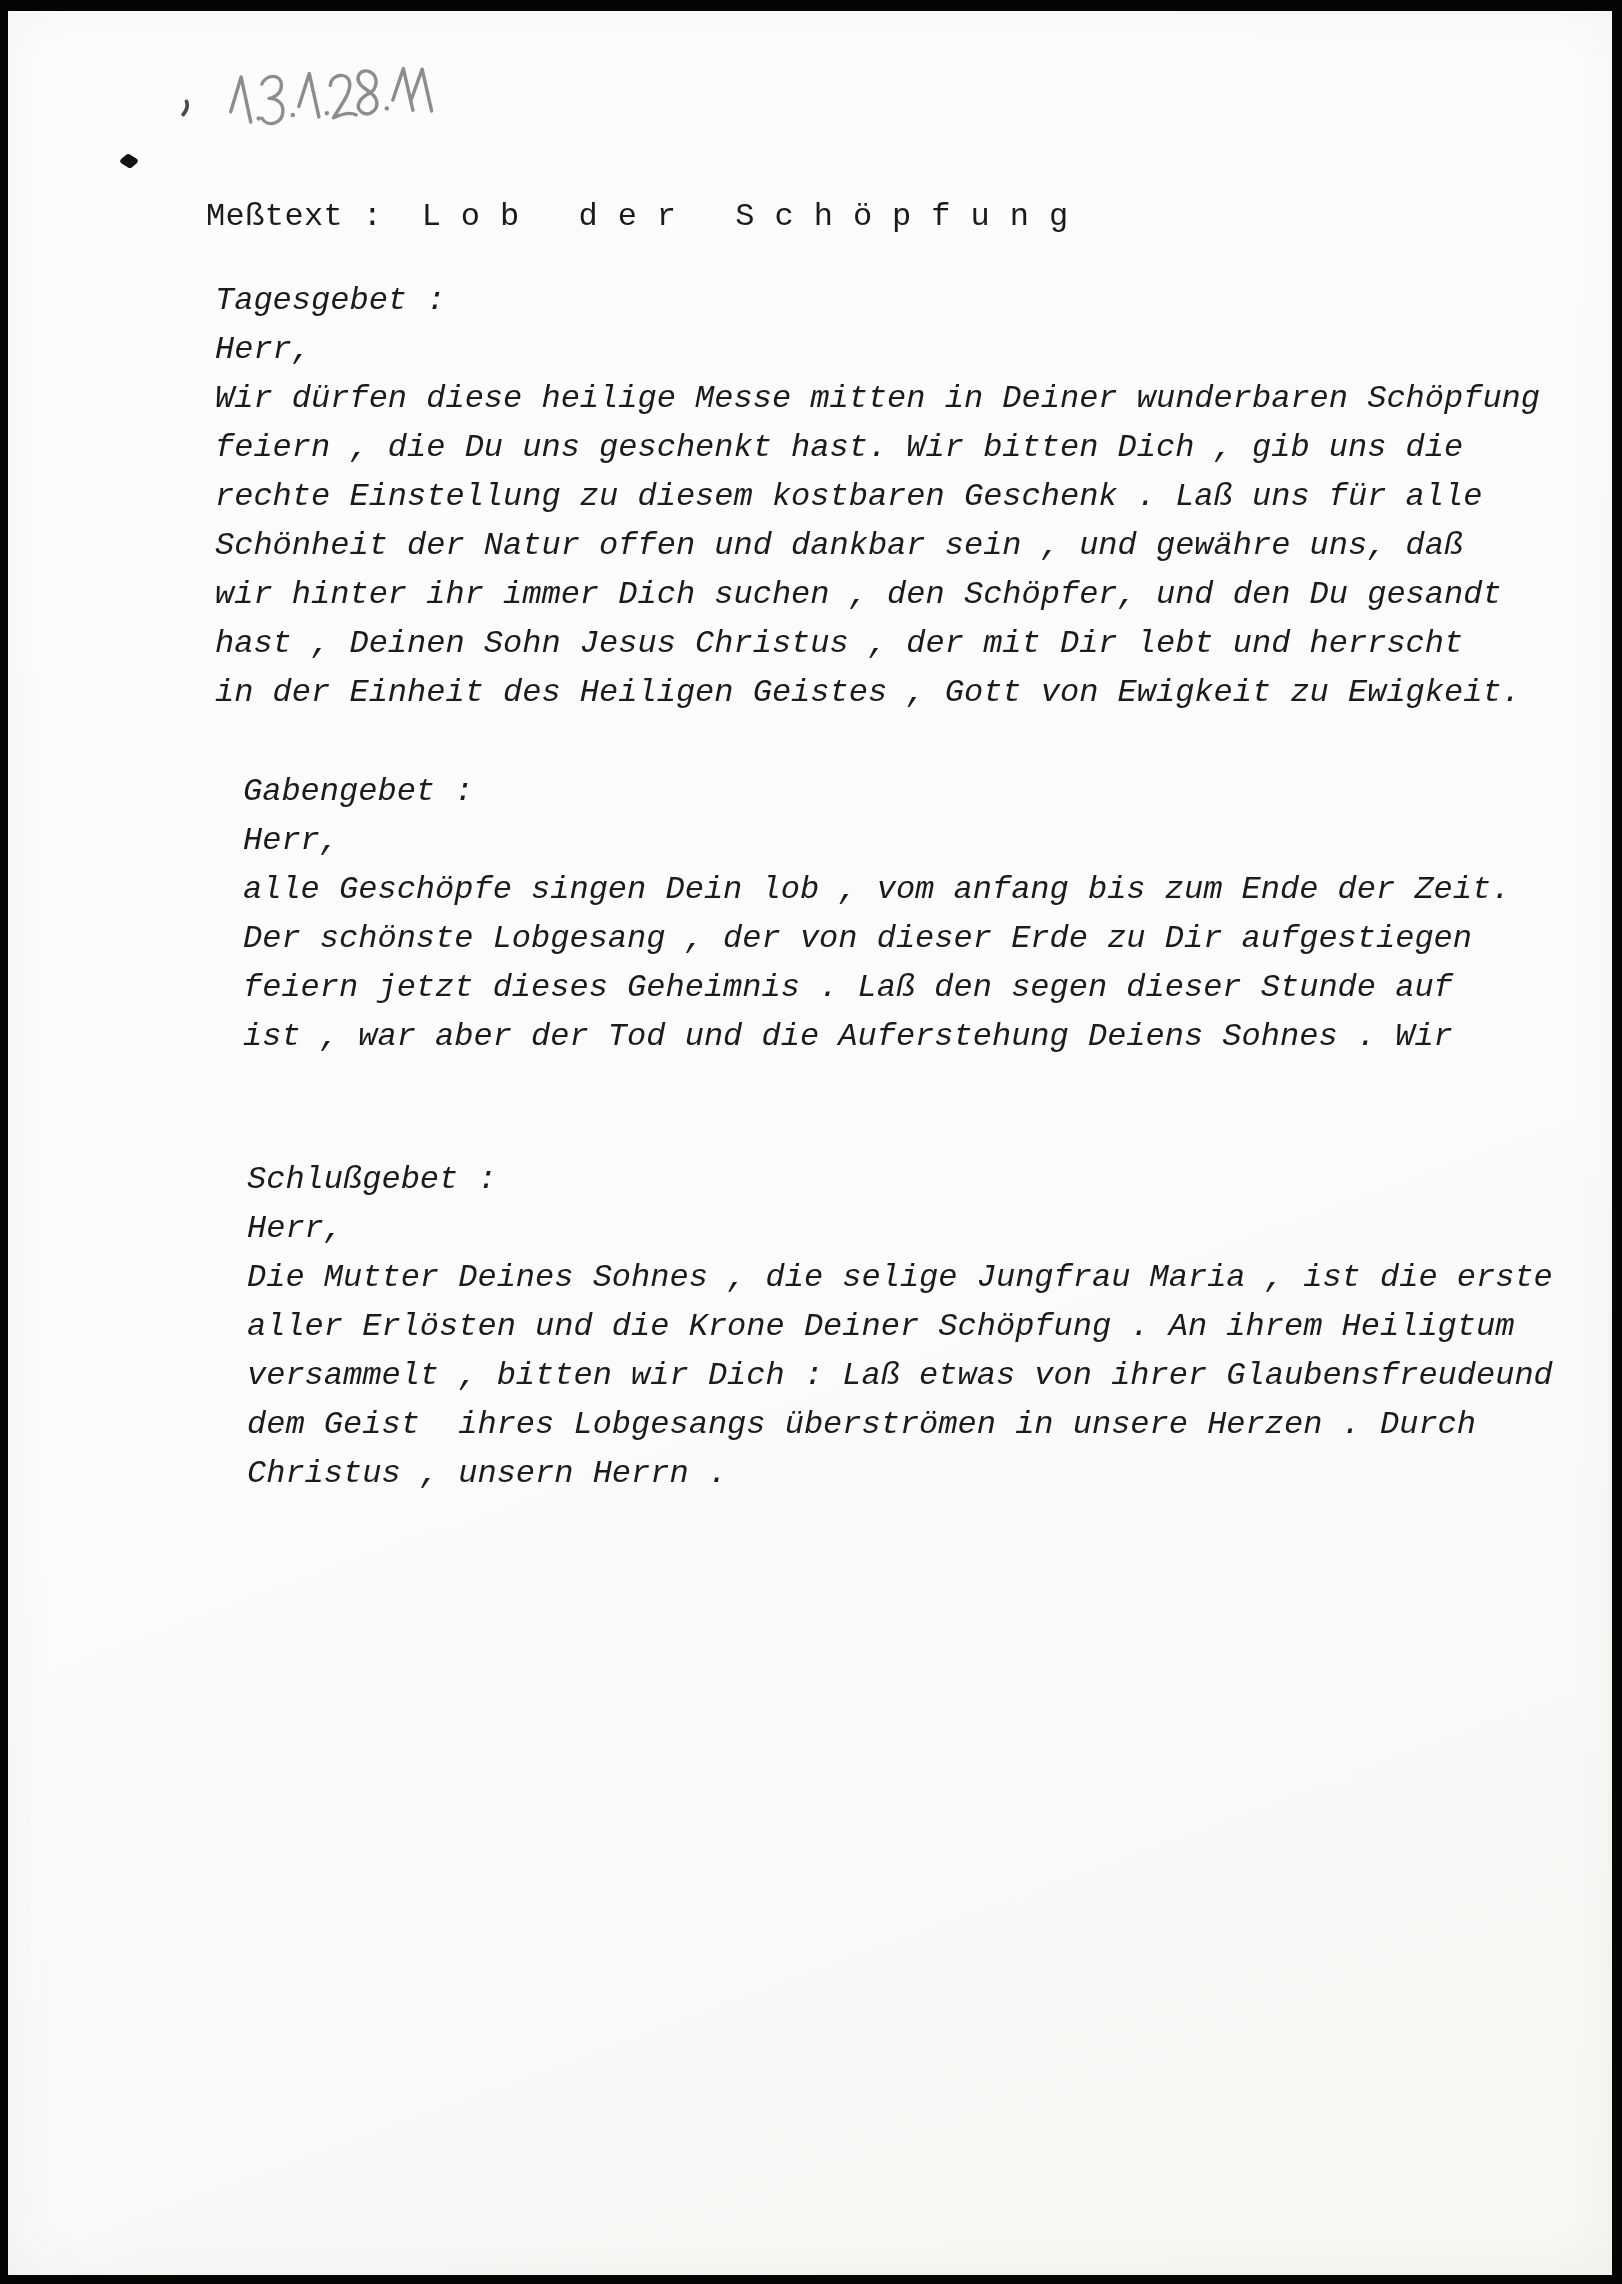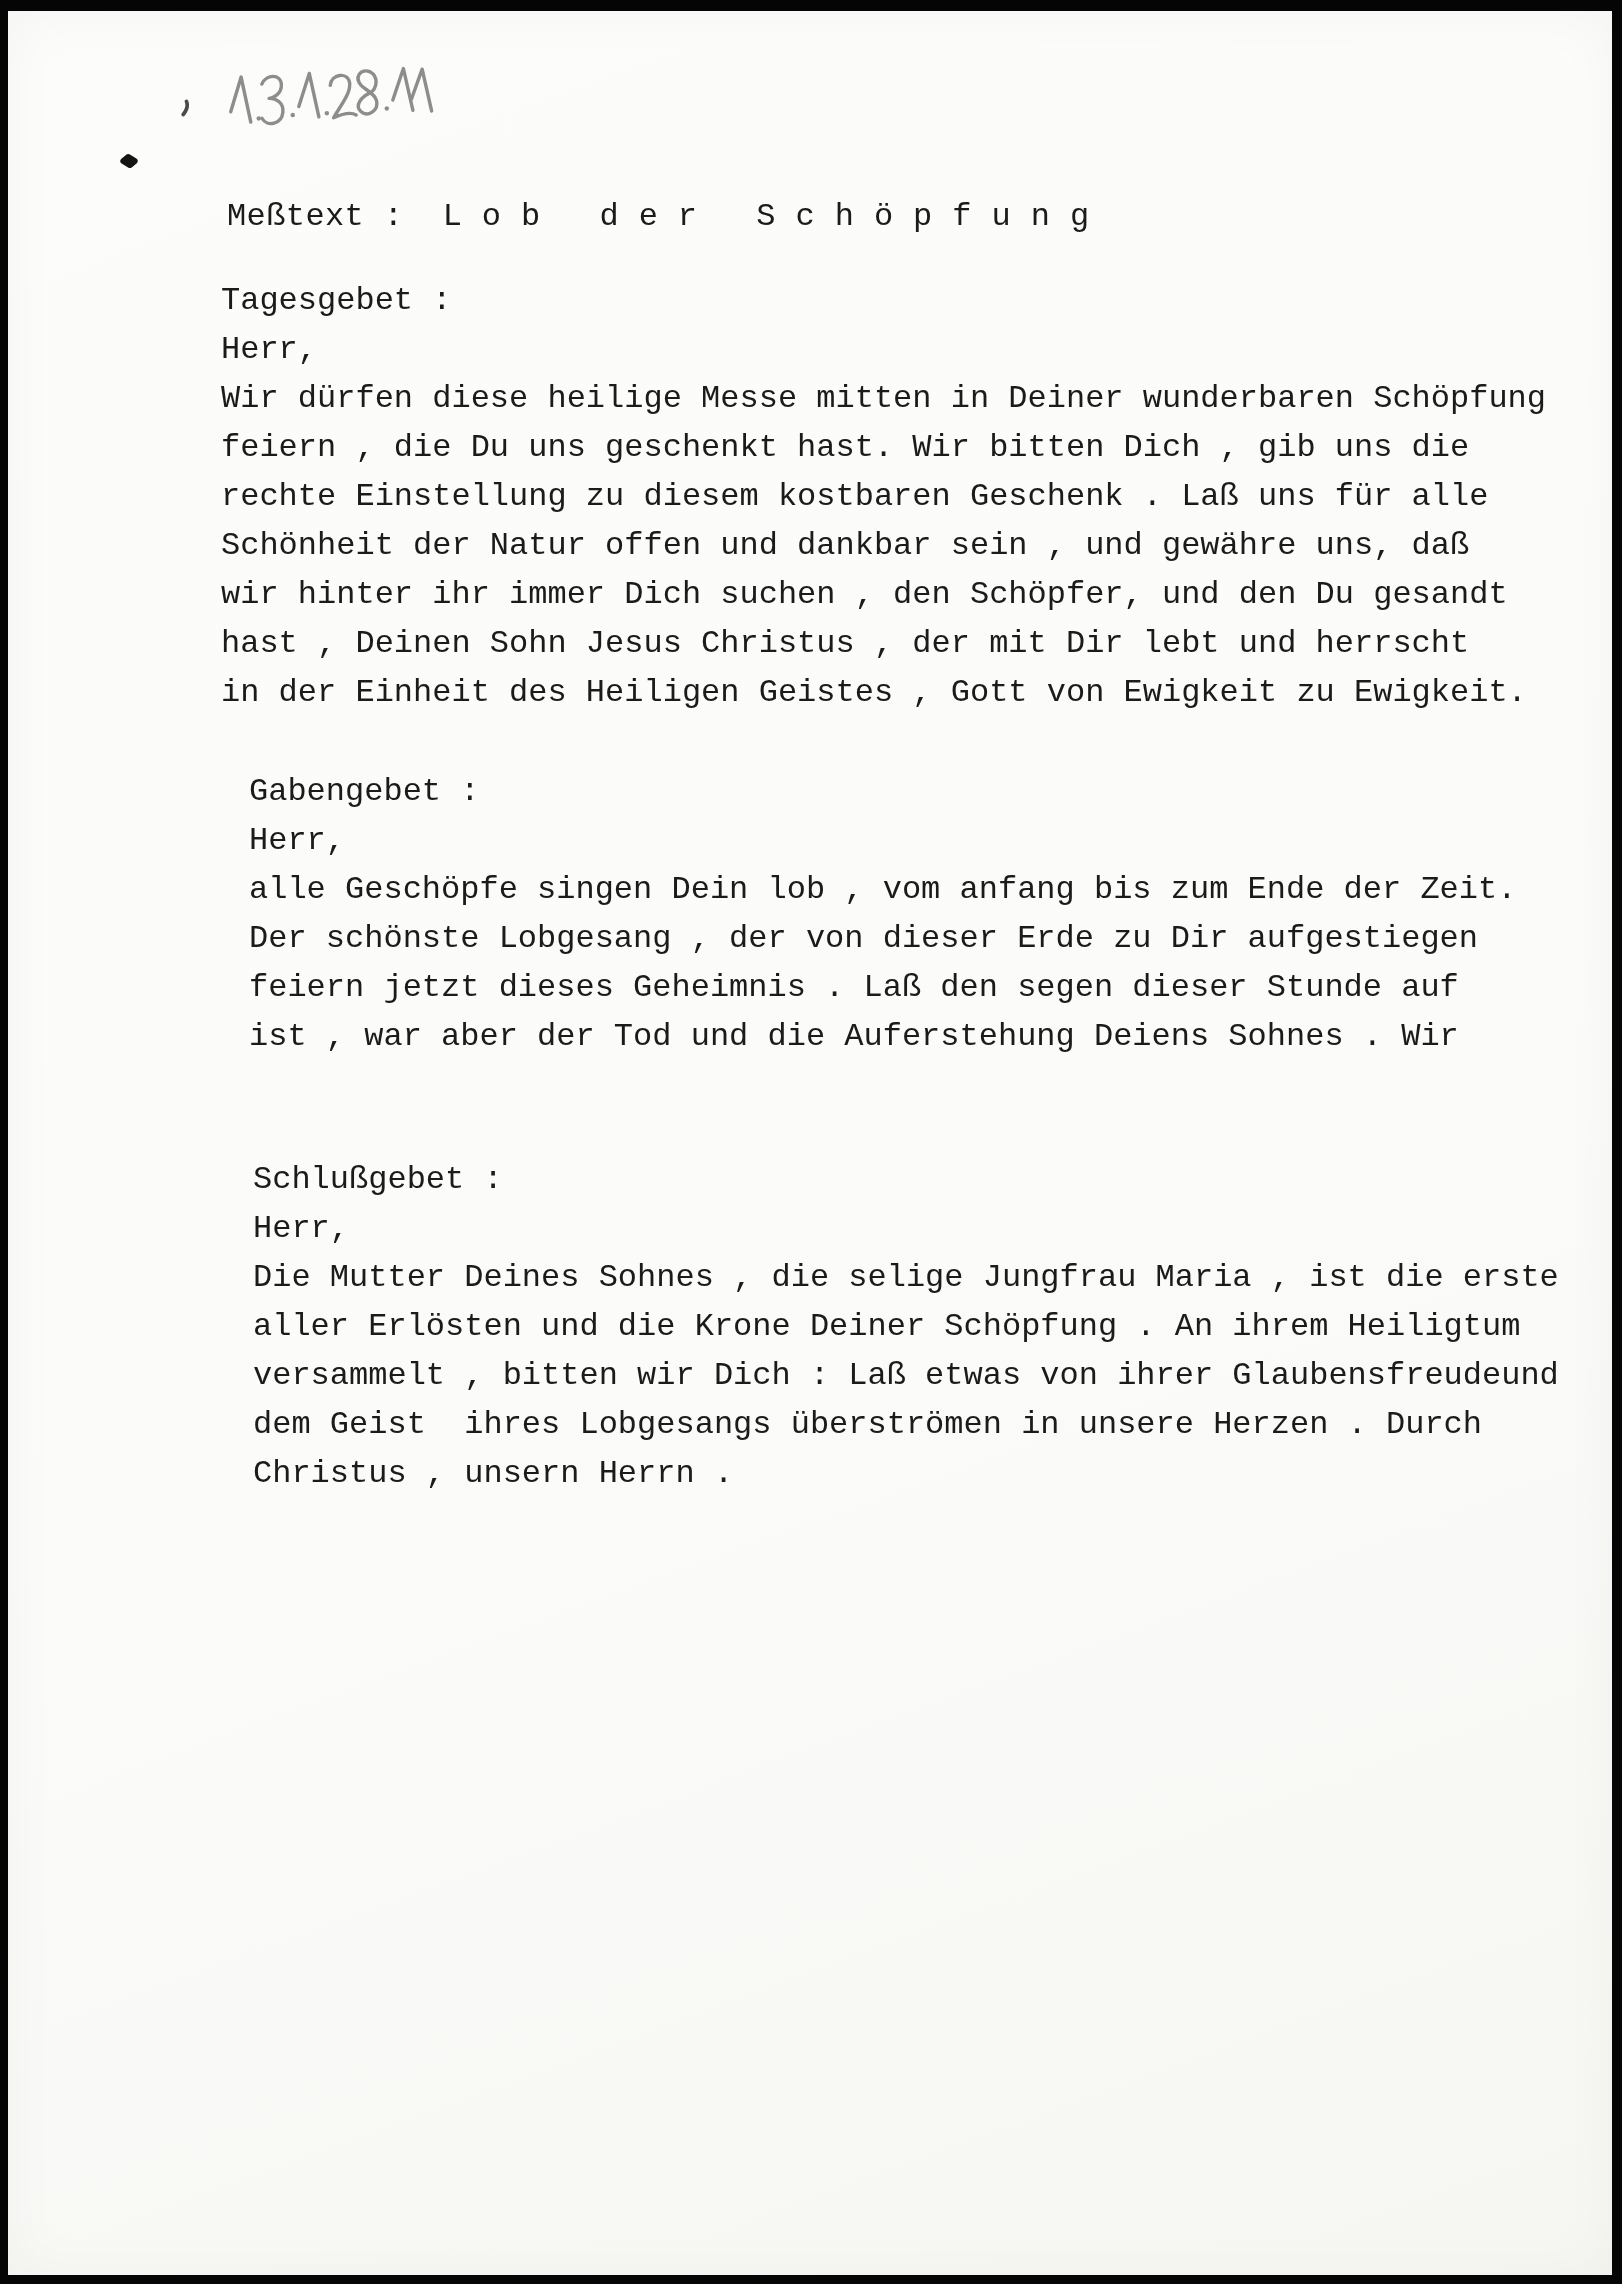--- a/index.html
+++ b/index.html
@@ -50,33 +50,34 @@
     left: 114px;
     top: 144px;
     width: 13.8px;
     height: 12px;
     background: #141414;
     border-radius: 2.4px 4px 2.4px 4px;
     transform: rotate(32deg) skewX(-18deg);
   }
   .doc-title {
     position: absolute;
-    left: 219px;
+    left: 198px;
     top: 181px;
     height: 49px;
     line-height: 49px;
     font-size: 32px;
     color: #1b1b1b;
     white-space: pre;
     letter-spacing: 0.4px;
   }
   .section {
     position: absolute;
-    left: 213px;
+    left: 207px;
     color: #1b1b1b;
+    font-style: italic;
   }
   .sec-0 { top: 265px; }
   .sec-1 { top: 756px; margin-left: 28px; }
   .sec-2 { top: 1144px; margin-left: 32px; }
   .heading {
     height: 49px;
     line-height: 49px;
     font-size: 32px;
     white-space: pre;
   }

